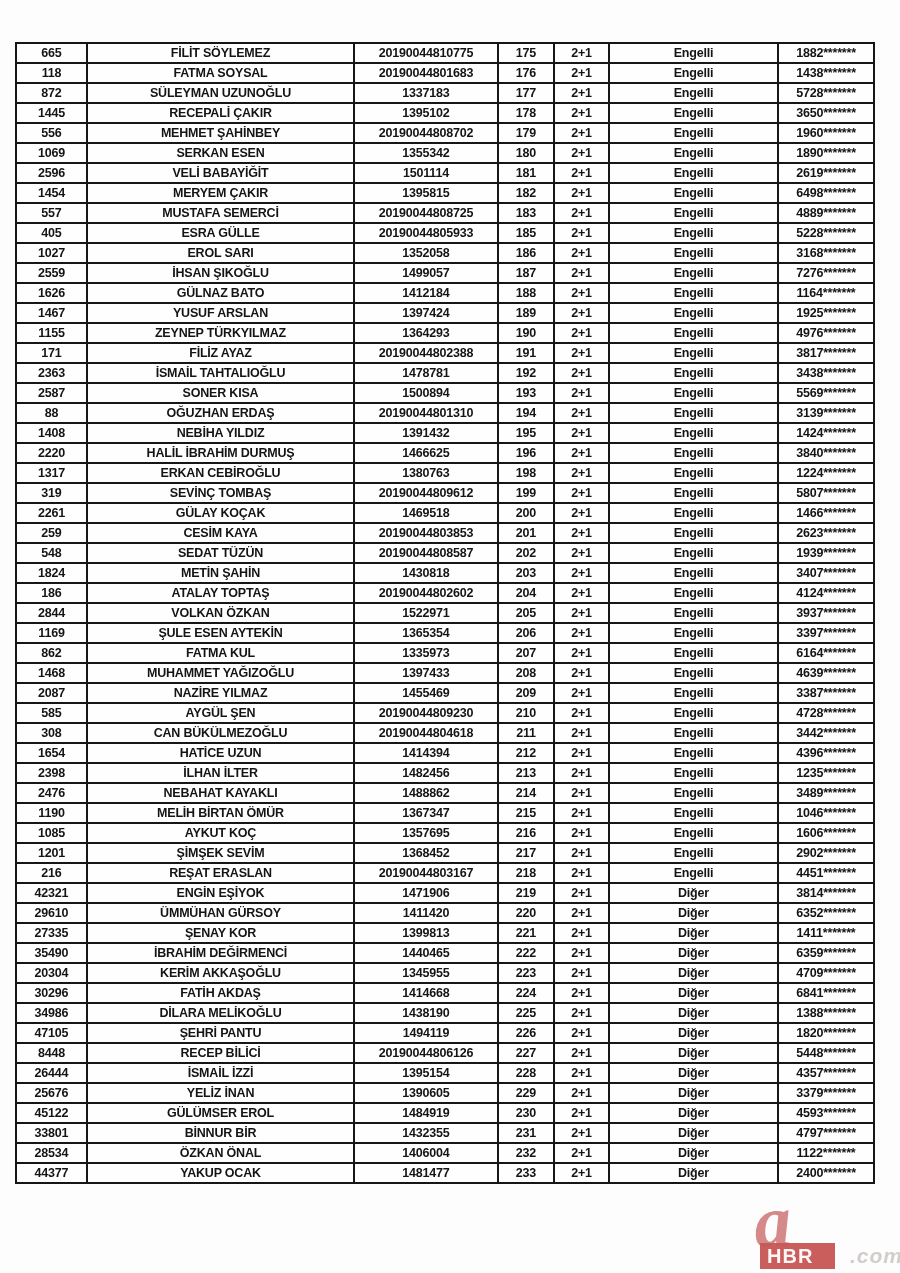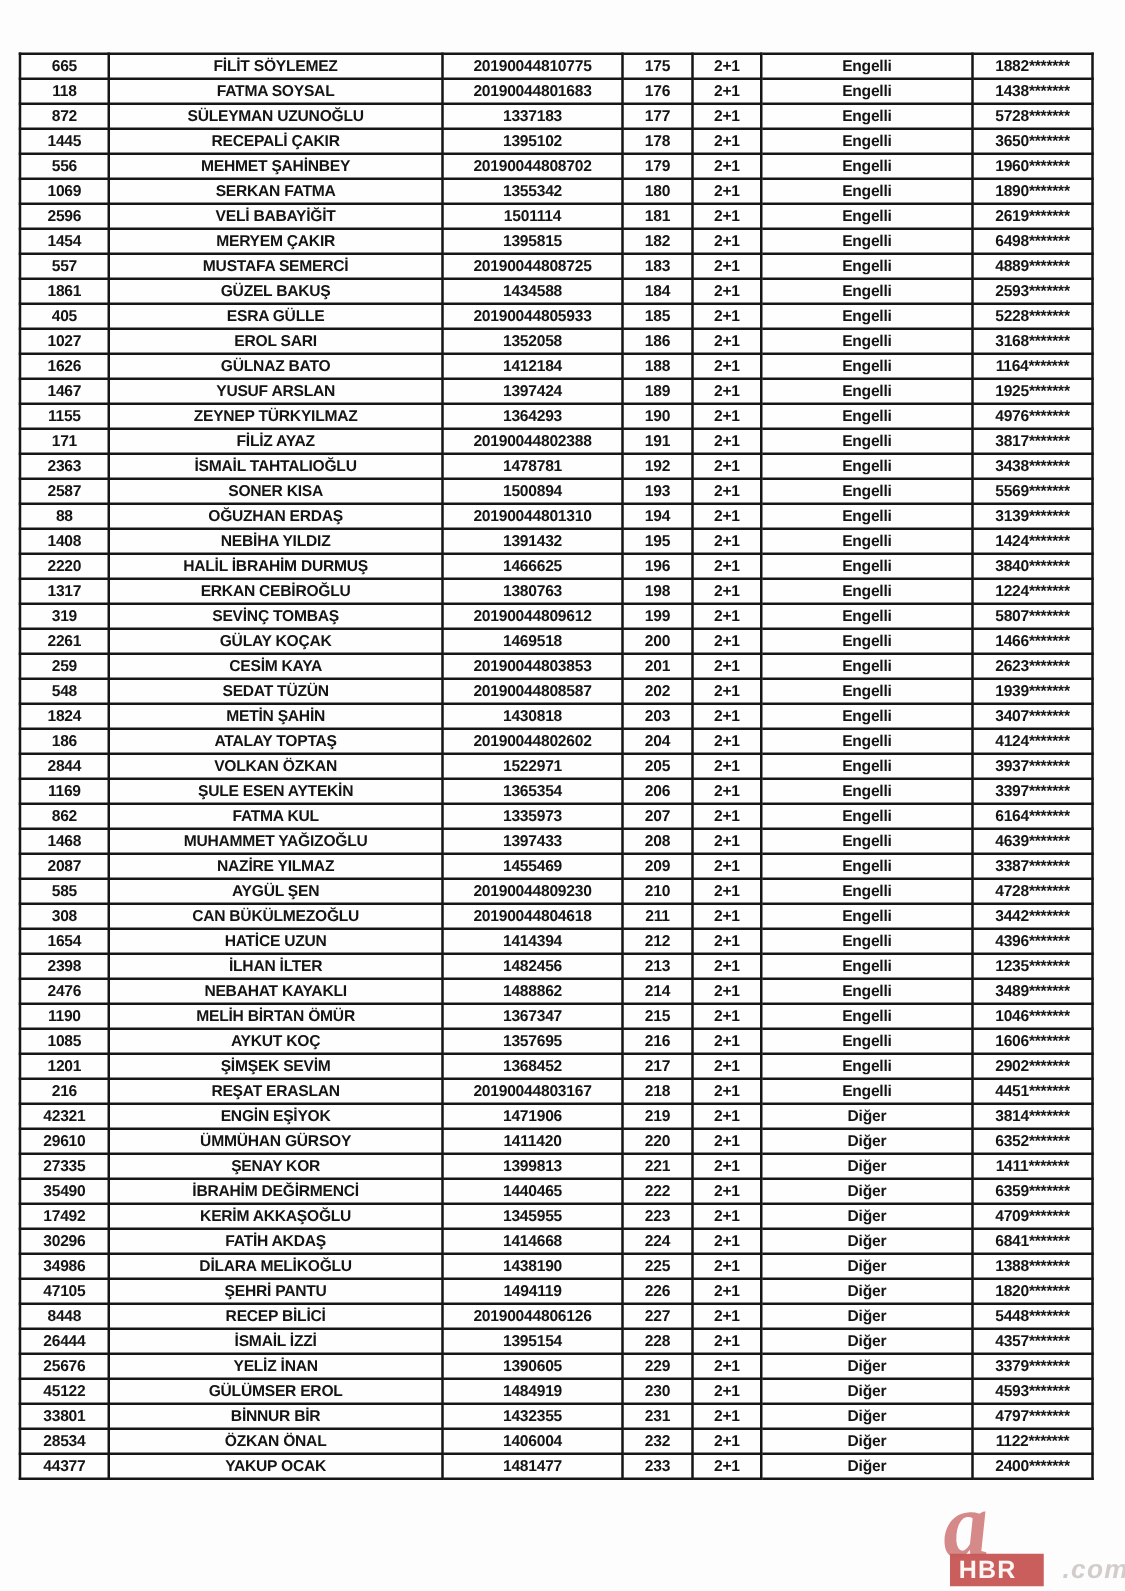--- a/index.html
+++ b/index.html
@@ -148,21 +148,21 @@
       <td>556</td>
       <td>MEHMET ŞAHİNBEY</td>
       <td>20190044808702</td>
       <td>179</td>
       <td>2+1</td>
       <td>Engelli</td>
       <td>1960*******</td>
     </tr>
         <tr>
       <td>1069</td>
-      <td>SERKAN FATMA</td>
+      <td>SERKAN ESEN</td>
       <td>1355342</td>
       <td>180</td>
       <td>2+1</td>
       <td>Engelli</td>
       <td>1890*******</td>
     </tr>
         <tr>
       <td>2596</td>
       <td>VELİ BABAYİĞİT</td>
       <td>1501114</td>
@@ -183,47 +183,47 @@
         <tr>
       <td>557</td>
       <td>MUSTAFA SEMERCİ</td>
       <td>20190044808725</td>
       <td>183</td>
       <td>2+1</td>
       <td>Engelli</td>
       <td>4889*******</td>
     </tr>
         <tr>
-      <td>1861</td>
-      <td>GÜZEL BAKUŞ</td>
-      <td>1434588</td>
-      <td>184</td>
-      <td>2+1</td>
-      <td>Engelli</td>
-      <td>2593*******</td>
-    </tr>
-        <tr>
       <td>405</td>
       <td>ESRA GÜLLE</td>
       <td>20190044805933</td>
       <td>185</td>
       <td>2+1</td>
       <td>Engelli</td>
       <td>5228*******</td>
     </tr>
         <tr>
       <td>1027</td>
       <td>EROL SARI</td>
       <td>1352058</td>
       <td>186</td>
       <td>2+1</td>
       <td>Engelli</td>
       <td>3168*******</td>
     </tr>
         <tr>
+      <td>2559</td>
+      <td>İHSAN ŞIKOĞLU</td>
+      <td>1499057</td>
+      <td>187</td>
+      <td>2+1</td>
+      <td>Engelli</td>
+      <td>7276*******</td>
+    </tr>
+        <tr>
       <td>1626</td>
       <td>GÜLNAZ BATO</td>
       <td>1412184</td>
       <td>188</td>
       <td>2+1</td>
       <td>Engelli</td>
       <td>1164*******</td>
     </tr>
         <tr>
       <td>1467</td>
@@ -516,21 +516,21 @@
         <tr>
       <td>35490</td>
       <td>İBRAHİM DEĞİRMENCİ</td>
       <td>1440465</td>
       <td>222</td>
       <td>2+1</td>
       <td>Diğer</td>
       <td>6359*******</td>
     </tr>
         <tr>
-      <td>17492</td>
+      <td>20304</td>
       <td>KERİM AKKAŞOĞLU</td>
       <td>1345955</td>
       <td>223</td>
       <td>2+1</td>
       <td>Diğer</td>
       <td>4709*******</td>
     </tr>
         <tr>
       <td>30296</td>
       <td>FATİH AKDAŞ</td>

